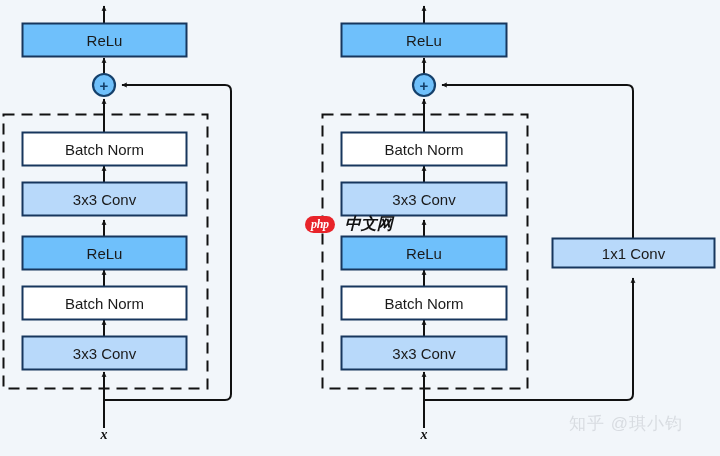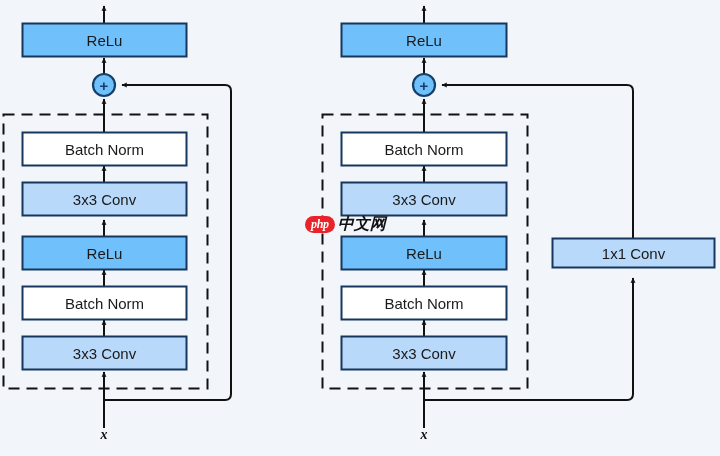--- a/index.html
+++ b/index.html
@@ -43,21 +43,21 @@
     font-weight: bold;
     fill: #15406b;
     text-anchor: middle;
     dominant-baseline: central;
   }
   
   .wm-php {
     position: absolute;
     display: flex;
     align-items: center;
-    gap: 3px;
+    gap: 10px;
     left: 305px;
     top: 214px;
     pointer-events: none;
   }
   .wm-php-badge {
     background: #e8242a;
     color: #ffffff;
     font-family: "Liberation Serif", serif;
     font-style: italic;
     font-weight: bold;
@@ -211,14 +211,15 @@
 
       <text class="input-label" x="424" y="439">x</text>
     </g>
   </svg>
 
   <div class="wm-php">
     <span class="wm-php-badge">php</span>
     <span class="wm-php-text">中文网</span>
   </div>
 
+  <div class="wm-zhihu">知乎 @琪小钧</div>
 
 </div>
 
 </body></html>

